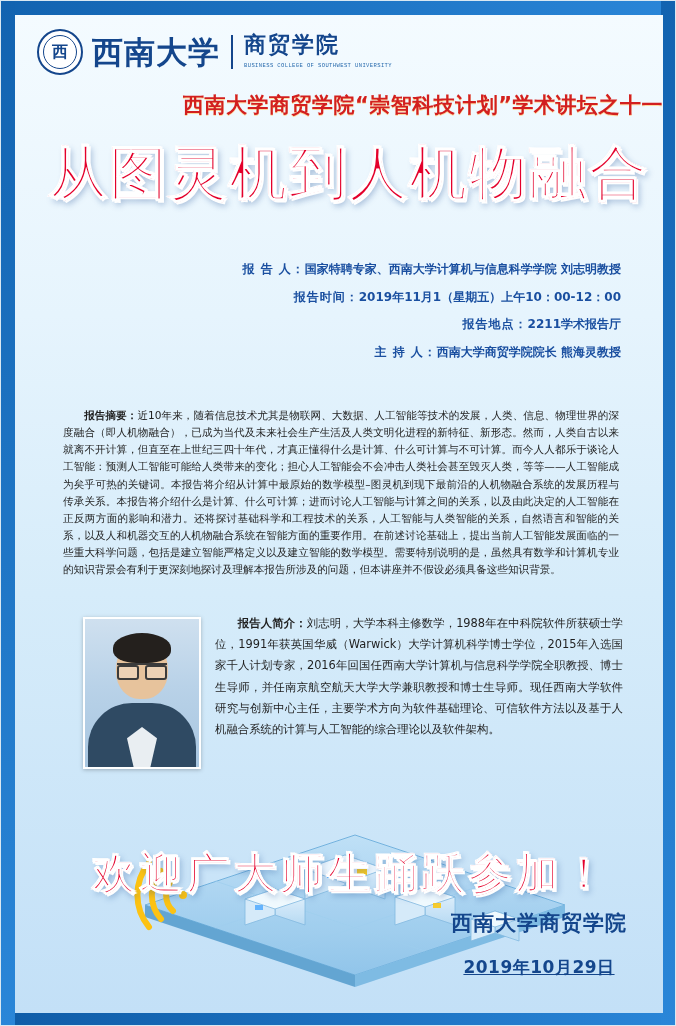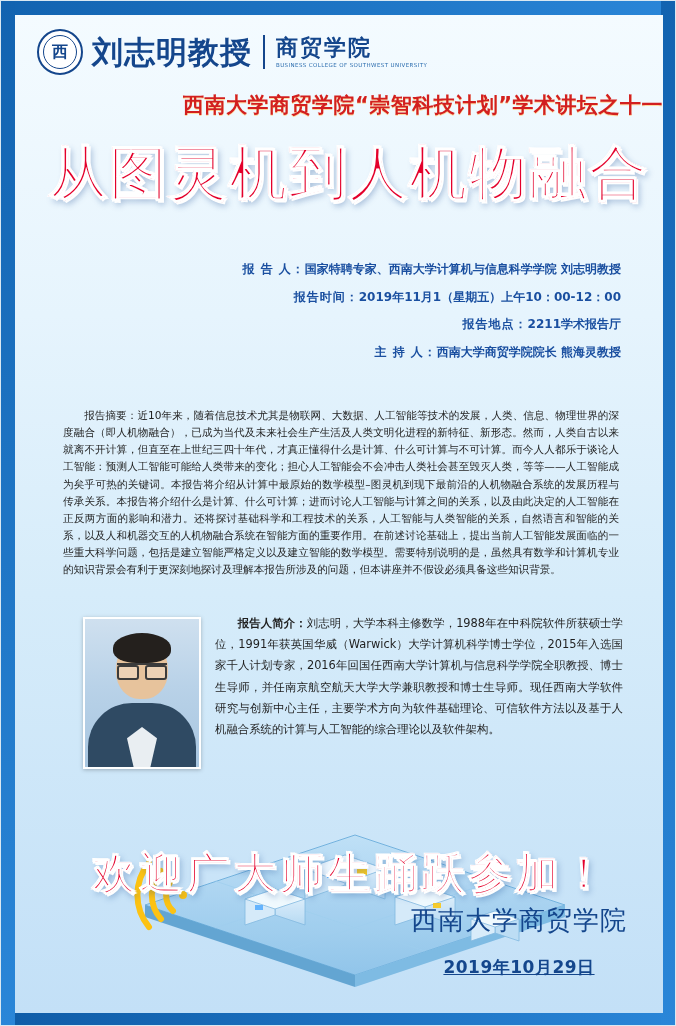--- a/index.html
+++ b/index.html
@@ -85,20 +85,21 @@
   }
   .logo-div {
     width: 2px; height: 34px;
     background: #14468c;
     margin: 0 2px;
   }
   .logo-sub {
     display: flex;
     flex-direction: column;
     justify-content: center;
+    font-family: Liberation Mono, monospace;
   }
   .logo-sub-cn {
     font-size: 22px;
     font-weight: bold;
     color: #14468c;
     letter-spacing: 2px;
     line-height: 1.1;
   }
   .logo-sub-en {
     font-size: 5.5px;
@@ -159,21 +160,21 @@
     position: absolute;
     left: 48px;
     top: 392px;
     width: 556px;
     font-size: 10.6px;
     line-height: 1.62;
     color: #1f1f1f;
     text-align: justify;
     text-indent: 2em;
   }
-  .abstract b { font-weight: normal; margin-top: 12px; }
+  .abstract b { font-weight: bold; margin-top: 12px; }
 
   
   .bio {
     position: absolute;
     left: 52px;
     top: 582px;
     width: 556px;
   }
   .bio-photo {
     float: left;
@@ -277,22 +278,22 @@
 
   
   .sign {
     position: absolute;
     right: 36px;
     bottom: 34px;
     text-align: center;
     color: #14468c;
   }
   .sign-org {
-    font-size: 26px;
-    font-weight: normal;
+    font-size: 21px;
+    font-weight: bold;
     letter-spacing: 1px;
     line-height: 1.2;
   }
   .sign-date {
     font-size: 17px;
     font-weight: bold;
     margin-top: 20px;
     letter-spacing: 0.5px;
     text-decoration: underline;
   }
@@ -305,21 +306,21 @@
   <div class="frame-bottom"></div>
   <div class="frame-left"></div>
   <div class="frame-right"></div>
 
   <div class="inner">
 
     <div class="logo-row">
       <div class="logo-seal">
         <span>西</span>
       </div>
-      <div class="logo-cn">刘志明教授</div>
+      <div class="logo-cn">西南大学</div>
       <div class="logo-div"></div>
       <div class="logo-sub">
         <div class="logo-sub-cn">商贸学院</div>
         <div class="logo-sub-en">BUSINESS COLLEGE OF SOUTHWEST UNIVERSITY</div>
       </div>
     </div>
 
     <div class="series-title">西南大学商贸学院“崇智科技计划”学术讲坛之十一</div>
     <div class="main-title">从图灵机到人机物融合</div>
 

